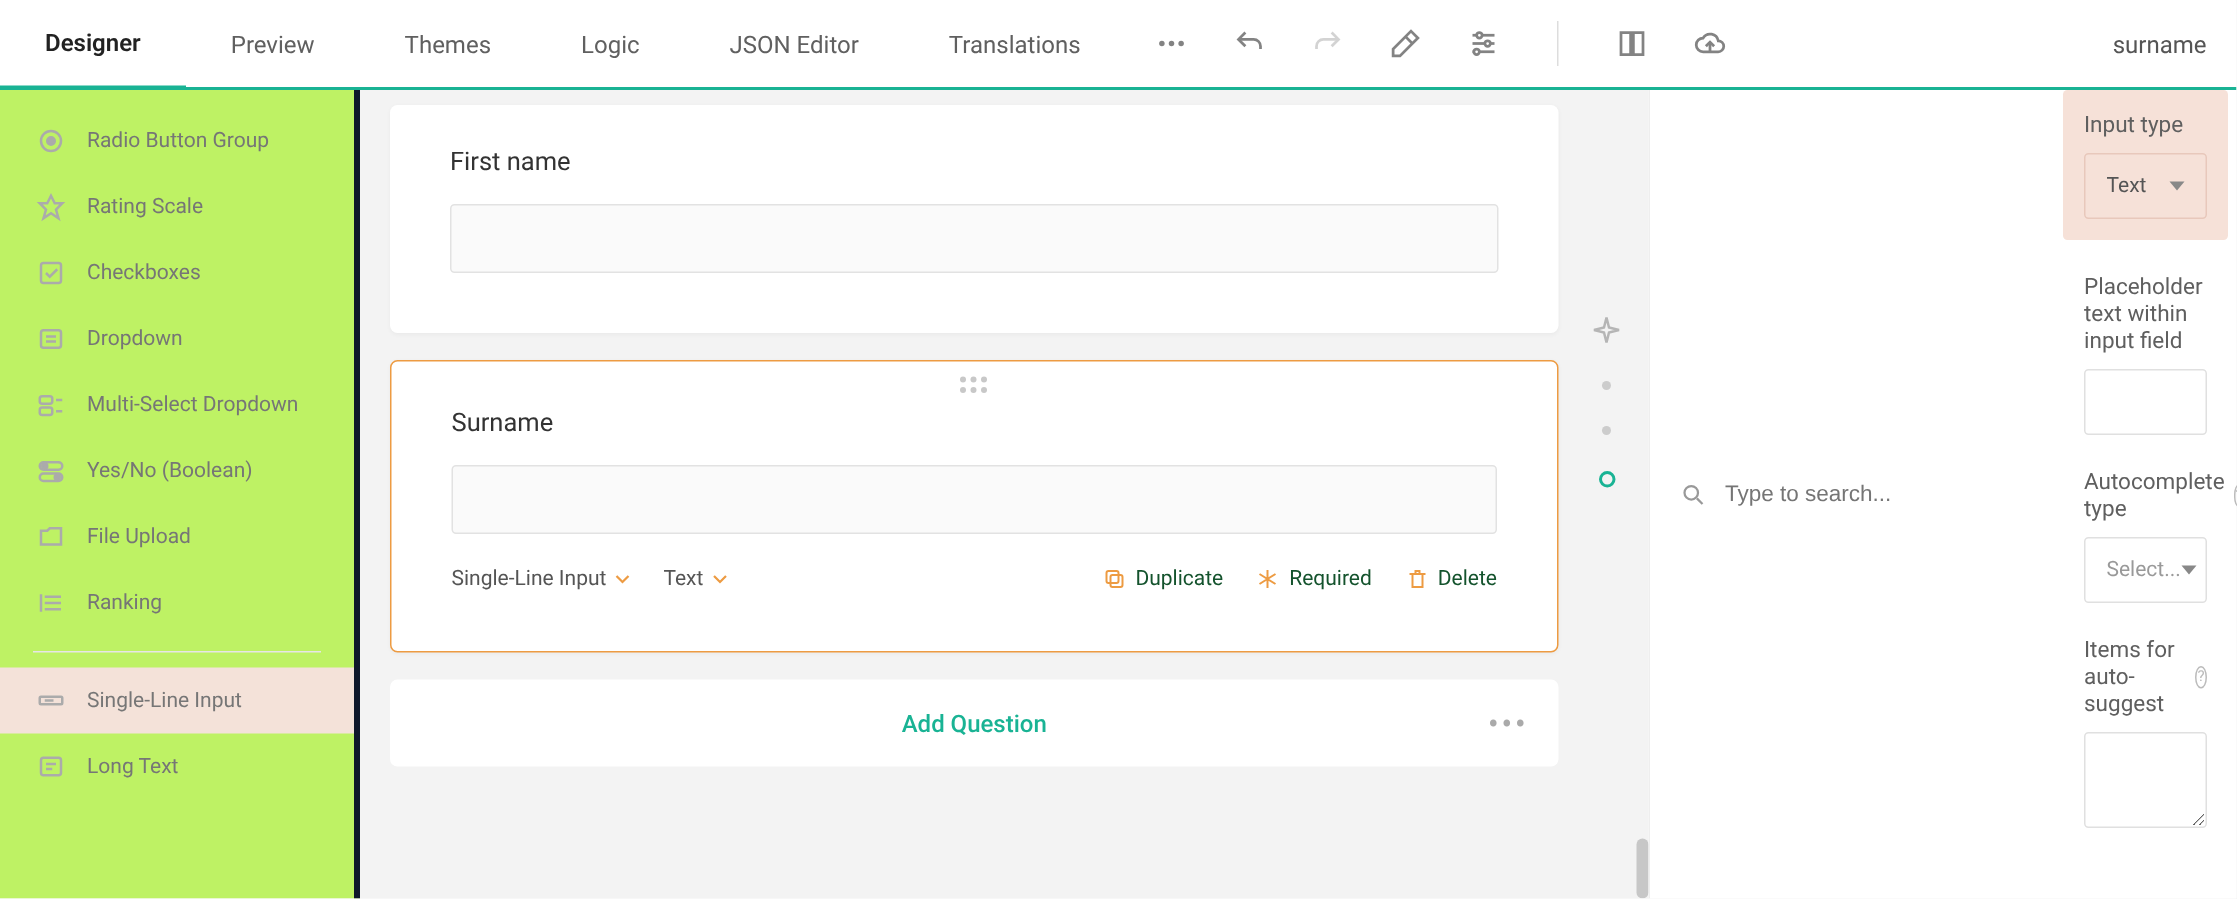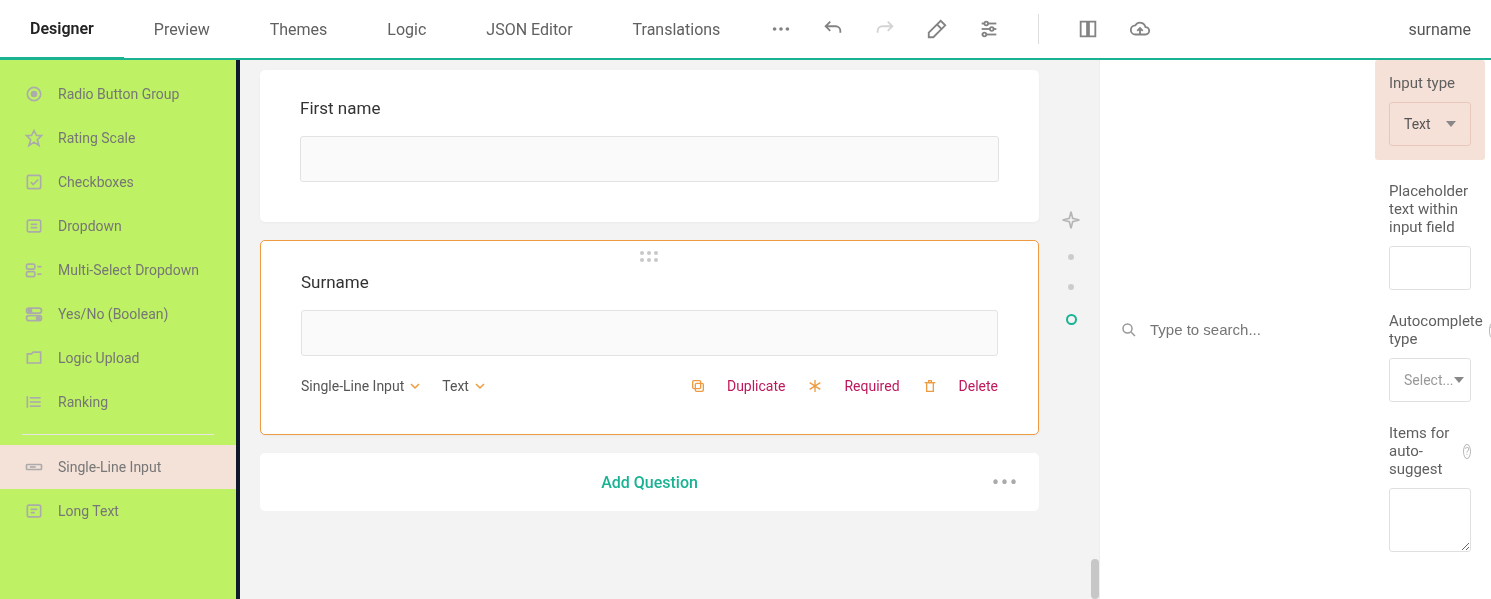--- a/index.html
+++ b/index.html
@@ -118,21 +118,21 @@
   .card-toolbar {
     display: flex;
     align-items: center;
     margin-top: 22px;
     gap: 22px;
     font-size: 14px;
   }
   .card-toolbar .sel { color: #555; display: flex; align-items: center; gap: 6px; cursor: pointer; }
   .card-toolbar .sel svg { width: 10px; height: 10px; color: #ed9b42; }
   .card-toolbar .spacer { flex: 1; }
-  .card-toolbar .act { display: flex; align-items: center; gap: 21px; color: #be185d; cursor: pointer; }
+  .card-toolbar .act { display: flex; align-items: center; gap: 6px; color: #14532d; cursor: pointer; }
   .card-toolbar .act svg { width: 16px; height: 16px; color: #ed9b42; }
 
   .add-card {
     background: #fff;
     border-radius: 5px;
     height: 58px;
     display: flex;
     align-items: center;
     justify-content: center;
     color: #19b394;
@@ -361,21 +361,21 @@
           <circle cx="7" cy="8" r="2" fill="currentColor"></circle>
           <rect x="3" y="14" width="18" height="6" rx="3"></rect>
           <circle cx="17" cy="17" r="2" fill="currentColor"></circle>
         </svg>
       <span>Yes/No (Boolean)</span>
     </div>
     <div class="qtype">
       <svg class="qicon" viewBox="0 0 24 24" fill="none" stroke="currentColor" stroke-width="2">
           <path d="M4 7h5l2-2h9v13H4z"></path>
         </svg>
-      <span>Logic Upload</span>
+      <span>File Upload</span>
     </div>
     <div class="qtype">
       <svg class="qicon" viewBox="0 0 24 24" fill="none" stroke="currentColor" stroke-width="2">
           <line x1="7" y1="7" x2="20" y2="7"></line>
           <line x1="7" y1="12" x2="20" y2="12"></line>
           <line x1="7" y1="17" x2="20" y2="17"></line>
           <line x1="4" y1="5" x2="4" y2="19"></line>
         </svg>
       <span>Ranking</span>
     </div>

